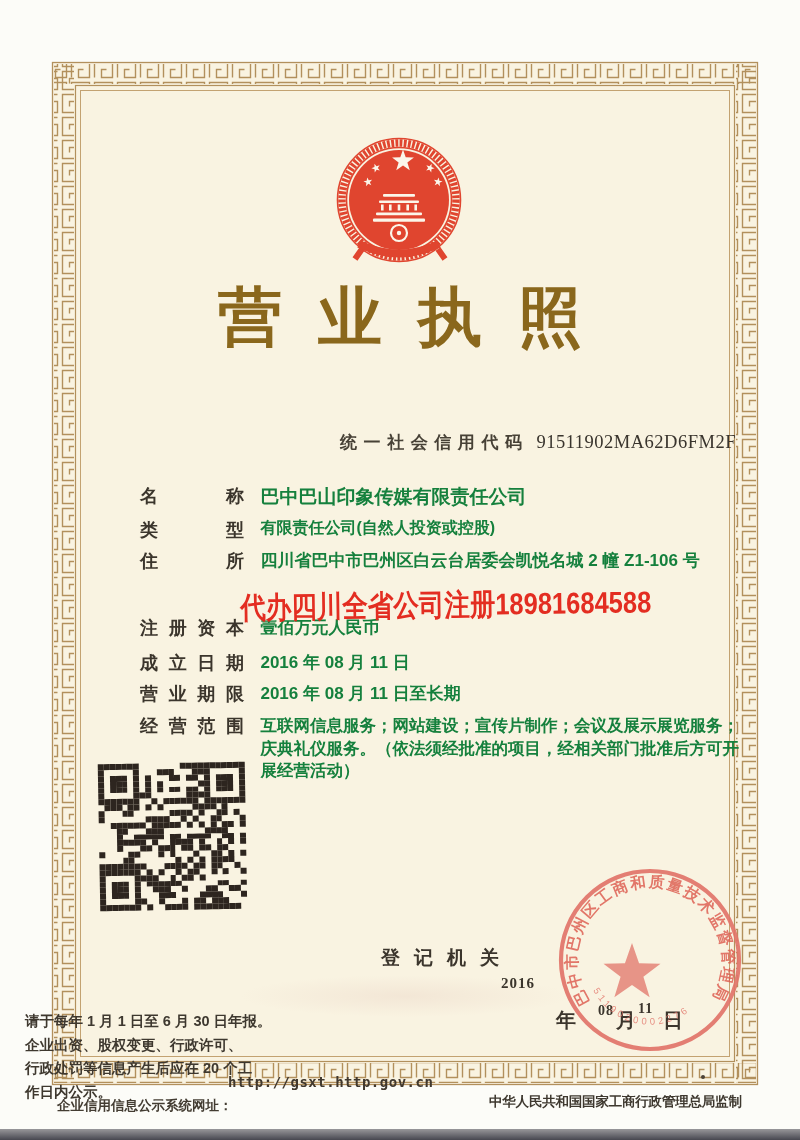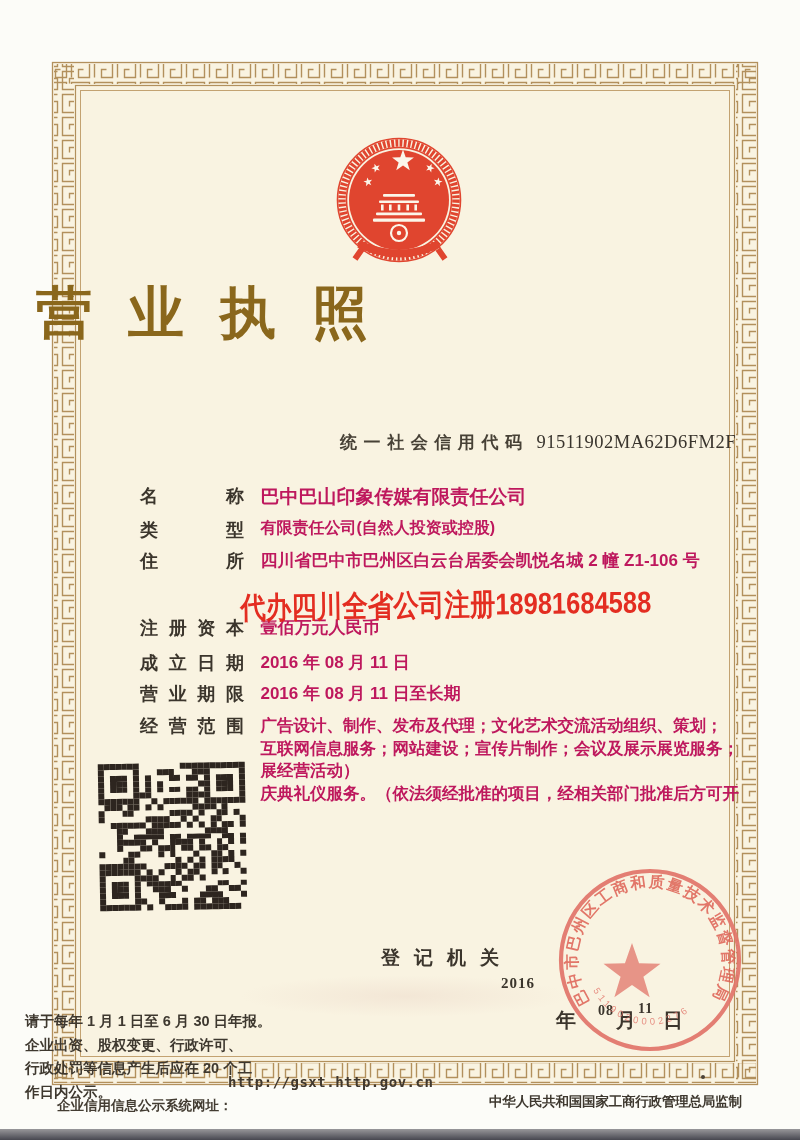--- a/index.html
+++ b/index.html
@@ -6,37 +6,37 @@
   body{background:#ffffff;font-family:"Liberation Sans",sans-serif;}
   #page{position:relative;width:800px;height:1140px;background:#fcfcf8;overflow:hidden;
         color:#3b352c;}
   .abs{position:absolute;}
 
   
   #frame-svg{left:0;top:0;z-index:2;}
 
   
   #emblem{left:329px;top:137px;z-index:3;}
-  #title{left:0;top:284px;width:800px;text-align:left;font-size:56px;line-height:1.05;
+  #title{left:0;top:284px;width:800px;text-align:center;font-size:64px;line-height:1.05;
          font-weight:800;color:#8a671c;letter-spacing:36px;text-indent:36px;z-index:3;white-space:nowrap;}
   #subtitle{left:0;top:378px;width:800px;text-align:center;font-size:34px;font-weight:700;
             color:#8a671c;letter-spacing:5px;text-indent:5px;z-index:3;}
 
   
   #credit-line{left:340px;top:431px;z-index:4;white-space:nowrap;}
   #credit-line .lbl{display:inline-block;width:182px;font-size:17px;font-weight:700;color:#474136;
                     text-align:justify;text-align-last:justify;vertical-align:baseline;}
   #credit-line .code{margin-left:10px;font-family:"Liberation Serif",serif;font-size:18.5px;
                      letter-spacing:.5px;color:#39342d;}
 
   
   .frow{left:140px;z-index:4;white-space:nowrap;}
   .flabel{display:inline-block;width:104px;font-size:18px;font-weight:700;color:#3b352c;
           text-align:justify;text-align-last:justify;vertical-align:top;}
-  .fvalue{display:inline-block;margin-left:12px;font-size:17px;font-weight:700;color:#be185d;
+  .fvalue{display:inline-block;margin-left:12px;font-size:17px;font-weight:700;color:#15803d;
           vertical-align:top;}
   #row-name .fvalue{font-size:19px;}
   #row-type .fvalue{font-size:16px;}
   .scope-line{font-size:16.5px;font-weight:700;line-height:22.5px;white-space:nowrap;}
 
   
   #watermark{left:240px;top:588px;font-size:30px;font-weight:800;color:#e3251a;z-index:9;
              white-space:nowrap;transform:rotate(-0.8deg) scaleX(.85);transform-origin:left top;
              opacity:.96;}
 
@@ -153,24 +153,23 @@
     <span class="flabel">成立日期</span>
     <span class="fvalue">2016 年 08 月 11 日</span>
   </div>
   <div id="row-term" class="abs frow" style="top:682px;">
     <span class="flabel">营业期限</span>
     <span class="fvalue">2016 年 08 月 11 日至长期</span>
   </div>
   <div id="row-scope" class="abs frow" style="top:714px;">
     <span class="flabel">经营范围</span>
     <span class="fvalue">
-      <div class="scope-line">广告设计、制作、发布及代理；文化艺术交流活动组织、策划；</div>
       <div class="scope-line">互联网信息服务；网站建设；宣传片制作；会议及展示展览服务；</div>
+      <div class="scope-line">庆典礼仪服务。（依法须经批准的项目，经相关部门批准后方可开</div>
       <div class="scope-line">展经营活动）</div>
-      <div class="scope-line">庆典礼仪服务。（依法须经批准的项目，经相关部门批准后方可开</div>
     </span>
   </div>
 
   <div id="watermark" class="abs">代办四川全省公司注册18981684588</div>
 
   <div id="qr" class="abs">
       <i class="m"></i>
       <i class="m"></i>
       <i class="m"></i>
       <i class="m"></i>

